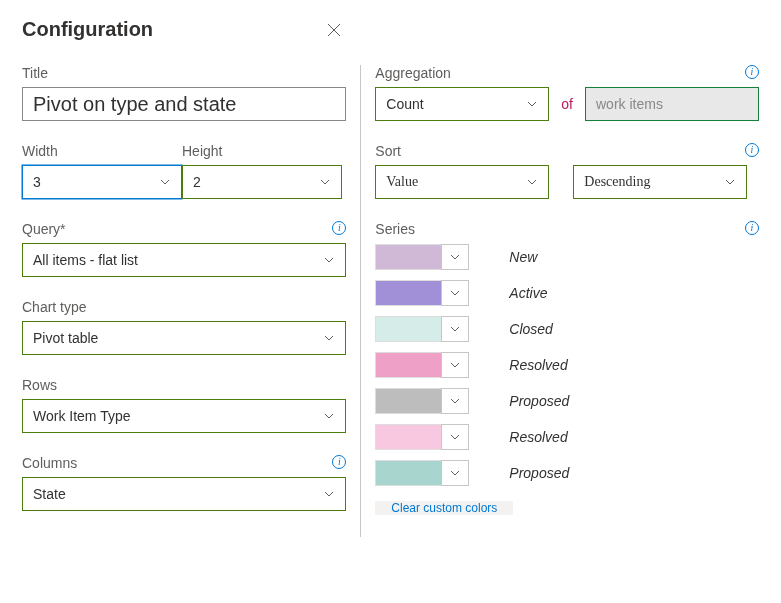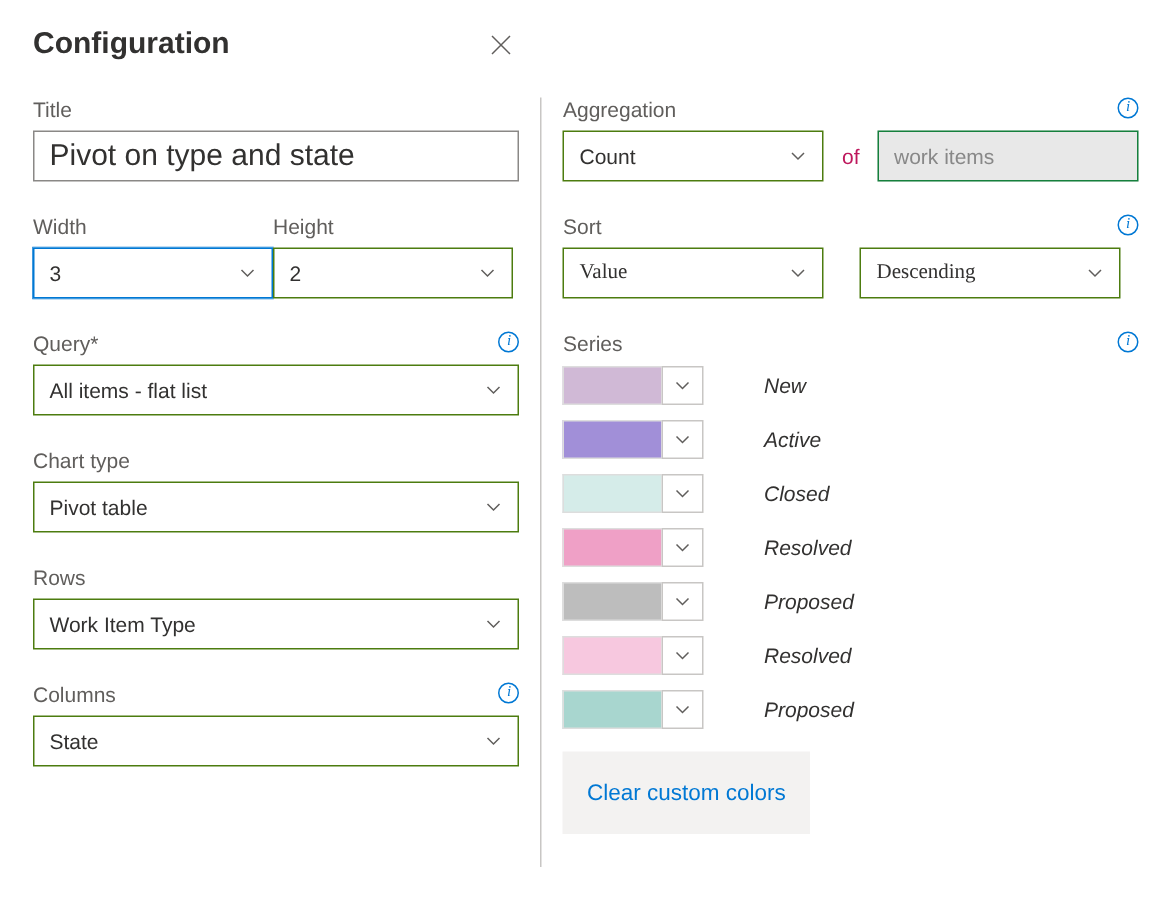--- a/index.html
+++ b/index.html
@@ -127,24 +127,24 @@
     width: 28px; height: 26px;
     border: 1px solid #c8c6c4;
     display:flex; align-items:center; justify-content:center;
     cursor:pointer;
     background:#fff;
   }
   .series-label { color:#323130; font-size:14px; }
   .clear-btn {
     display: inline-block;
     margin-top: 6px;
-    padding: 19px 16px;
+    padding: 0 16px;
     background: #f3f2f1;
     color: #0078d4;
-    font-size: 15px;
+    font-size: 12px;
     cursor: pointer;
     border: none;
   }
 </style>
 </head>
 <body>
 
 <div class="header">
   <h1>Configuration</h1>
   <div class="close-x">

